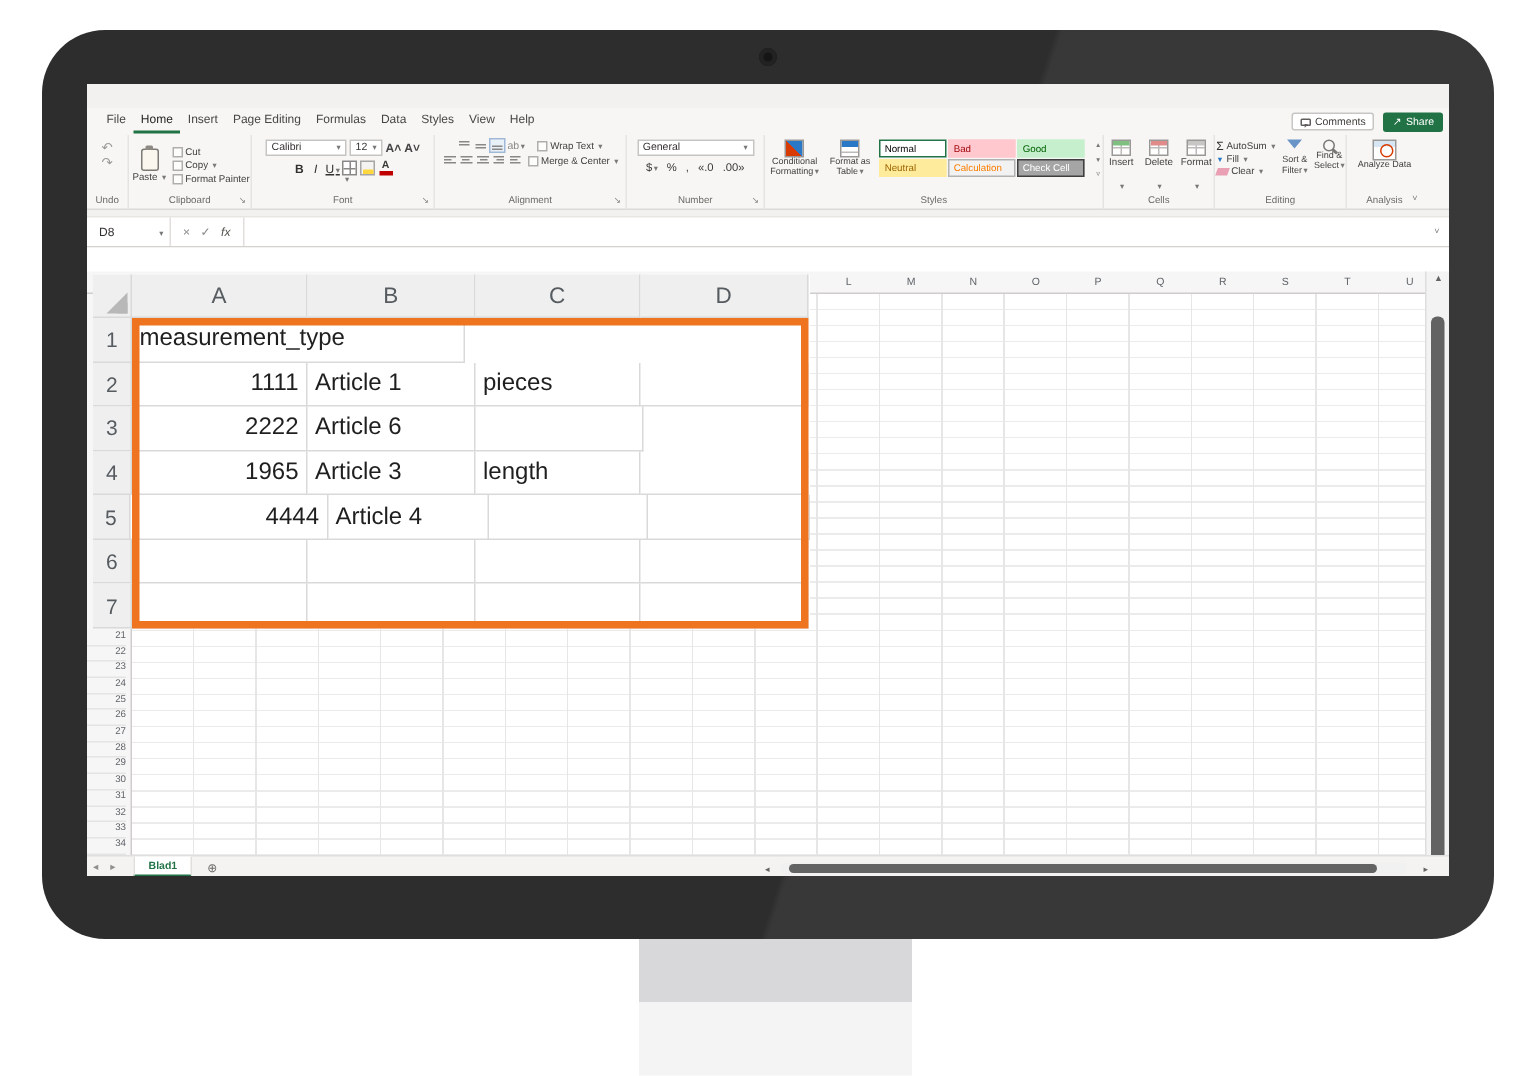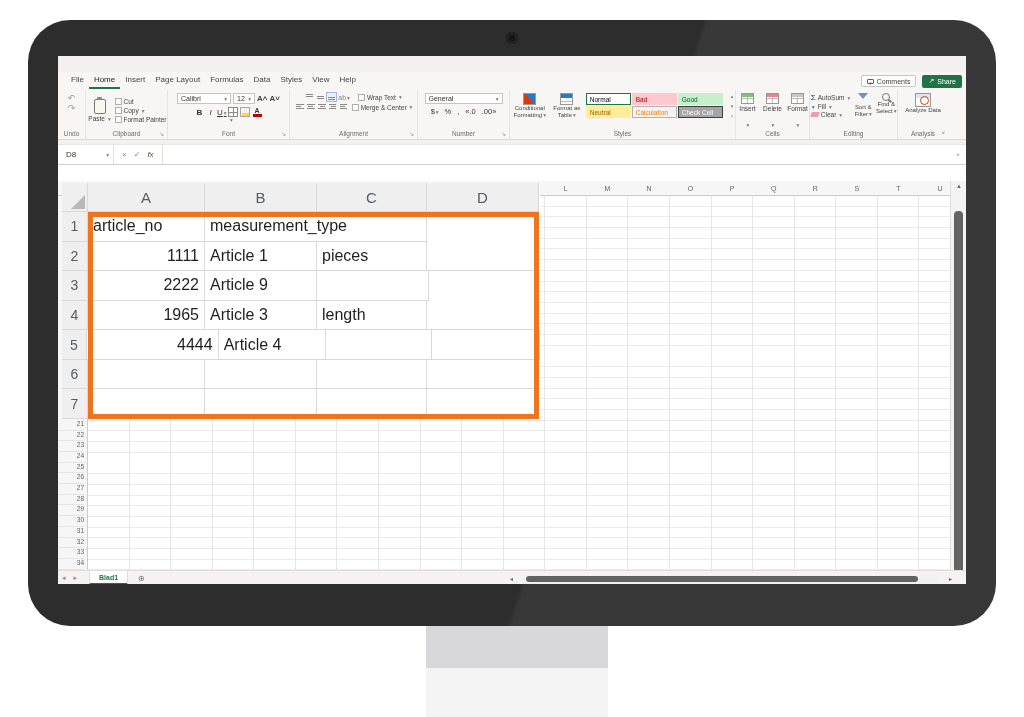--- a/index.html
+++ b/index.html
@@ -169,21 +169,21 @@
   <div class="abs monitor"></div>
   <div class="abs cam"></div>
 
   <div class="abs screen">
 
     <div class="abs tabrow">
       <div style="display:flex;">
           <span class="rtab">File</span>
           <span class="rtab active">Home</span>
           <span class="rtab">Insert</span>
-          <span class="rtab">Page Layout</span>
+          <span class="rtab">Page Editing</span>
           <span class="rtab">Formulas</span>
           <span class="rtab">Data</span>
           <span class="rtab">Styles</span>
           <span class="rtab">View</span>
           <span class="rtab">Help</span>
         </div>
       <div class="tr-right">
         <div class="btn-comments">
           <span class="i-bubble"></span>
           <span>Comments</span>
@@ -465,35 +465,34 @@
         <div class="orow hdr">
           <div class="ocorner"></div>
         <div class="ohead" style="width: 117px;">A</div>
             <div class="ohead" style="width: 112px;">B</div>
             <div class="ohead" style="width: 110px;">C</div>
             <div class="ohead" style="width: 112px;">D</div>
           </div>
         <div>
             <div class="orow">
               <div class="onum">1</div>
-              <div class="ocell" style="width: 117px;">article_no</div>
               <div class="ocell ovf" style="width: 110px;">measurement_type</div>
               <div class="ocell" style="width: 112px;"></div>
             </div>
             <div class="orow">
               <div class="onum">2</div>
               <div class="ocell num" style="width: 117px;">1111</div>
               <div class="ocell" style="width: 112px;">Article 1</div>
               <div class="ocell" style="width: 110px;">pieces</div>
               <div class="ocell" style="width: 112px;"></div>
             </div>
             <div class="orow">
               <div class="onum">3</div>
               <div class="ocell num" style="width: 117px;">2222</div>
-              <div class="ocell" style="width: 112px;">Article 9</div>
+              <div class="ocell" style="width: 112px;">Article 6</div>
               <div class="ocell" style="width: 112px;"></div>
             </div>
             <div class="orow">
               <div class="onum">4</div>
               <div class="ocell num" style="width: 117px;">1965</div>
               <div class="ocell" style="width: 112px;">Article 3</div>
               <div class="ocell" style="width: 110px;">length</div>
               <div class="ocell" style="width: 112px;"></div>
             </div>
             <div class="orow">

